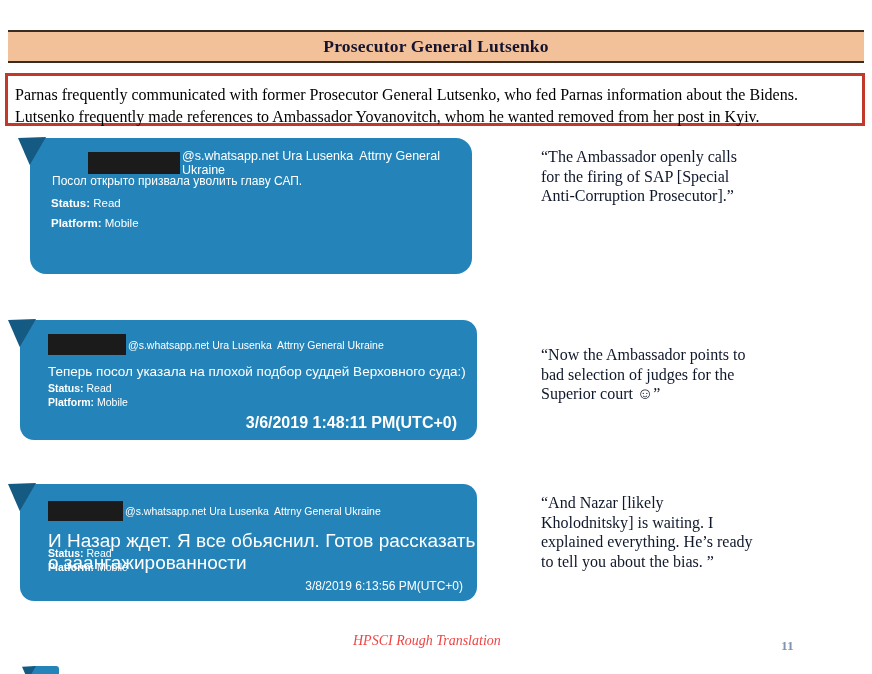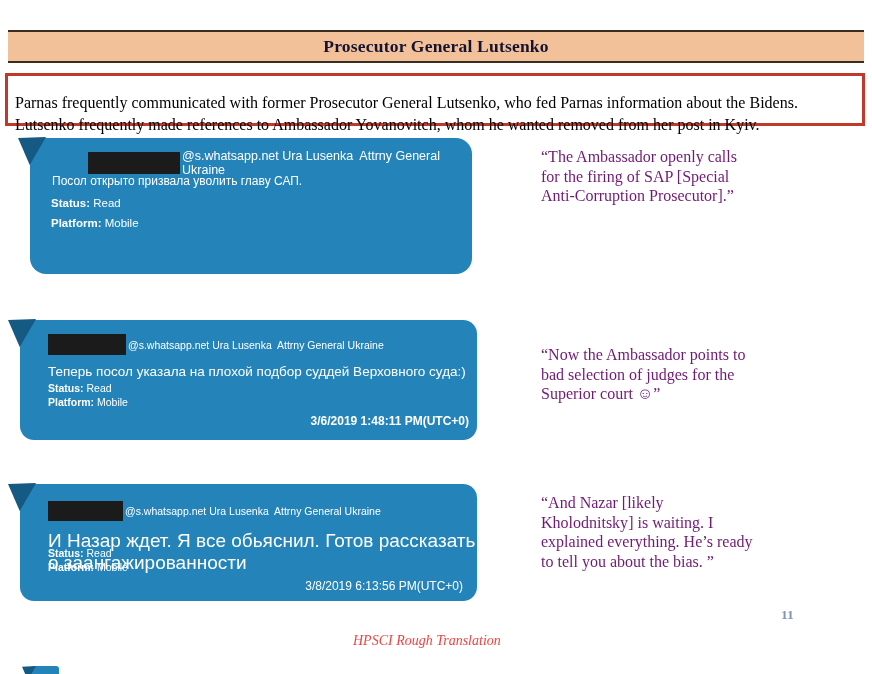--- a/index.html
+++ b/index.html
@@ -16,21 +16,21 @@
     background:#f2c199;
     border-top:2px solid #3a2c20; border-bottom:2px solid #3a2c20;
     text-align:center; font-weight:bold; font-size:17.5px; line-height:29px;
     color:#141430; letter-spacing:0.2px;
   }
 
   
   .intro-box {
     position:absolute; left:5px; top:57px; width:860px; height:53px;
     border:3px solid #c1392b; background:#ffffff;
-    padding:16px 8px 0 7px;
+    padding:8px 8px 0 7px;
     font-size:16px; line-height:22px; color:#000;
     white-space:pre-line;
   }
 
   
   .bubble {
     position:absolute; background:#2484b9; border-radius:16px;
     color:#ffffff; font-family:"Liberation Sans", sans-serif;
   }
   .bubble .tail {
@@ -52,50 +52,50 @@
   #bubble1 .meta-status   { position:absolute; left:21px; top:59px;  font-size:11.5px; }
   #bubble1 .meta-platform { position:absolute; left:21px; top:79px;  font-size:11.5px; }
   #bubble1 .ts      { position:absolute; right:14px; top:103px; font-size:13px; font-weight:bold; }
 
   #bubble2 .hdr-row { left:28px; top:14px; }
   #bubble2 .redact  { width:78px; height:21px; }
   #bubble2 .contact { font-size:10.5px; }
   #bubble2 .msg     { position:absolute; left:28px; top:44px; font-size:13.5px; }
   #bubble2 .meta-status   { position:absolute; left:28px; top:62px; font-size:10.5px; }
   #bubble2 .meta-platform { position:absolute; left:28px; top:76px; font-size:10.5px; }
-  #bubble2 .ts      { position:absolute; right:8px; top:94px; font-size:12px; font-weight:bold; }
+  #bubble2 .ts      { position:absolute; right:20px; top:94px; font-size:16px; font-weight:bold; }
 
   #bubble3 .hdr-row { left:28px; top:17px; }
   #bubble3 .redact  { width:75px; height:20px; }
   #bubble3 .contact { font-size:10.5px; }
   #bubble3 .msg     { position:absolute; left:28px; top:46px; font-size:19px; }
   #bubble3 .meta-status   { position:absolute; left:28px; top:63px; font-size:10.5px; }
   #bubble3 .meta-platform { position:absolute; left:28px; top:77px; font-size:10.5px; }
   #bubble3 .ts      { position:absolute; right:14px; top:95px; font-size:12px; font-weight:normal; }
 
   .meta-label { font-weight:bold; }
 
   
   .trans {
     position:absolute; left:541px; width:250px;
-    font-size:16px; line-height:19.5px; color:#701a75;
+    font-size:16px; line-height:19.5px; color:#0f172a;
     white-space:pre-line;
   }
   #trans1 { top:131px; }
   #trans2 { top:329px; }
   #trans3 { top:477px; }
   .it { }
 
   
   .footer-note {
     position:absolute; left:353px; top:617px;
     font-style:italic; font-size:14px; color:#ef4444;
   }
   .page-num {
-    position:absolute; left:781px; top:591px;
+    position:absolute; left:781px; top:622px;
     font-size:13.5px; color:#8094b3;font-weight:bold;
   }
 
   
   .stub {
     position:absolute; left:28px; top:650px; width:31px; height:24px;
     background:#2484b9; border-radius:7px 3px 0 0;
   }
   .stub .tail {
     position:absolute; left:-6px; top:0; width:14px; height:14px;

